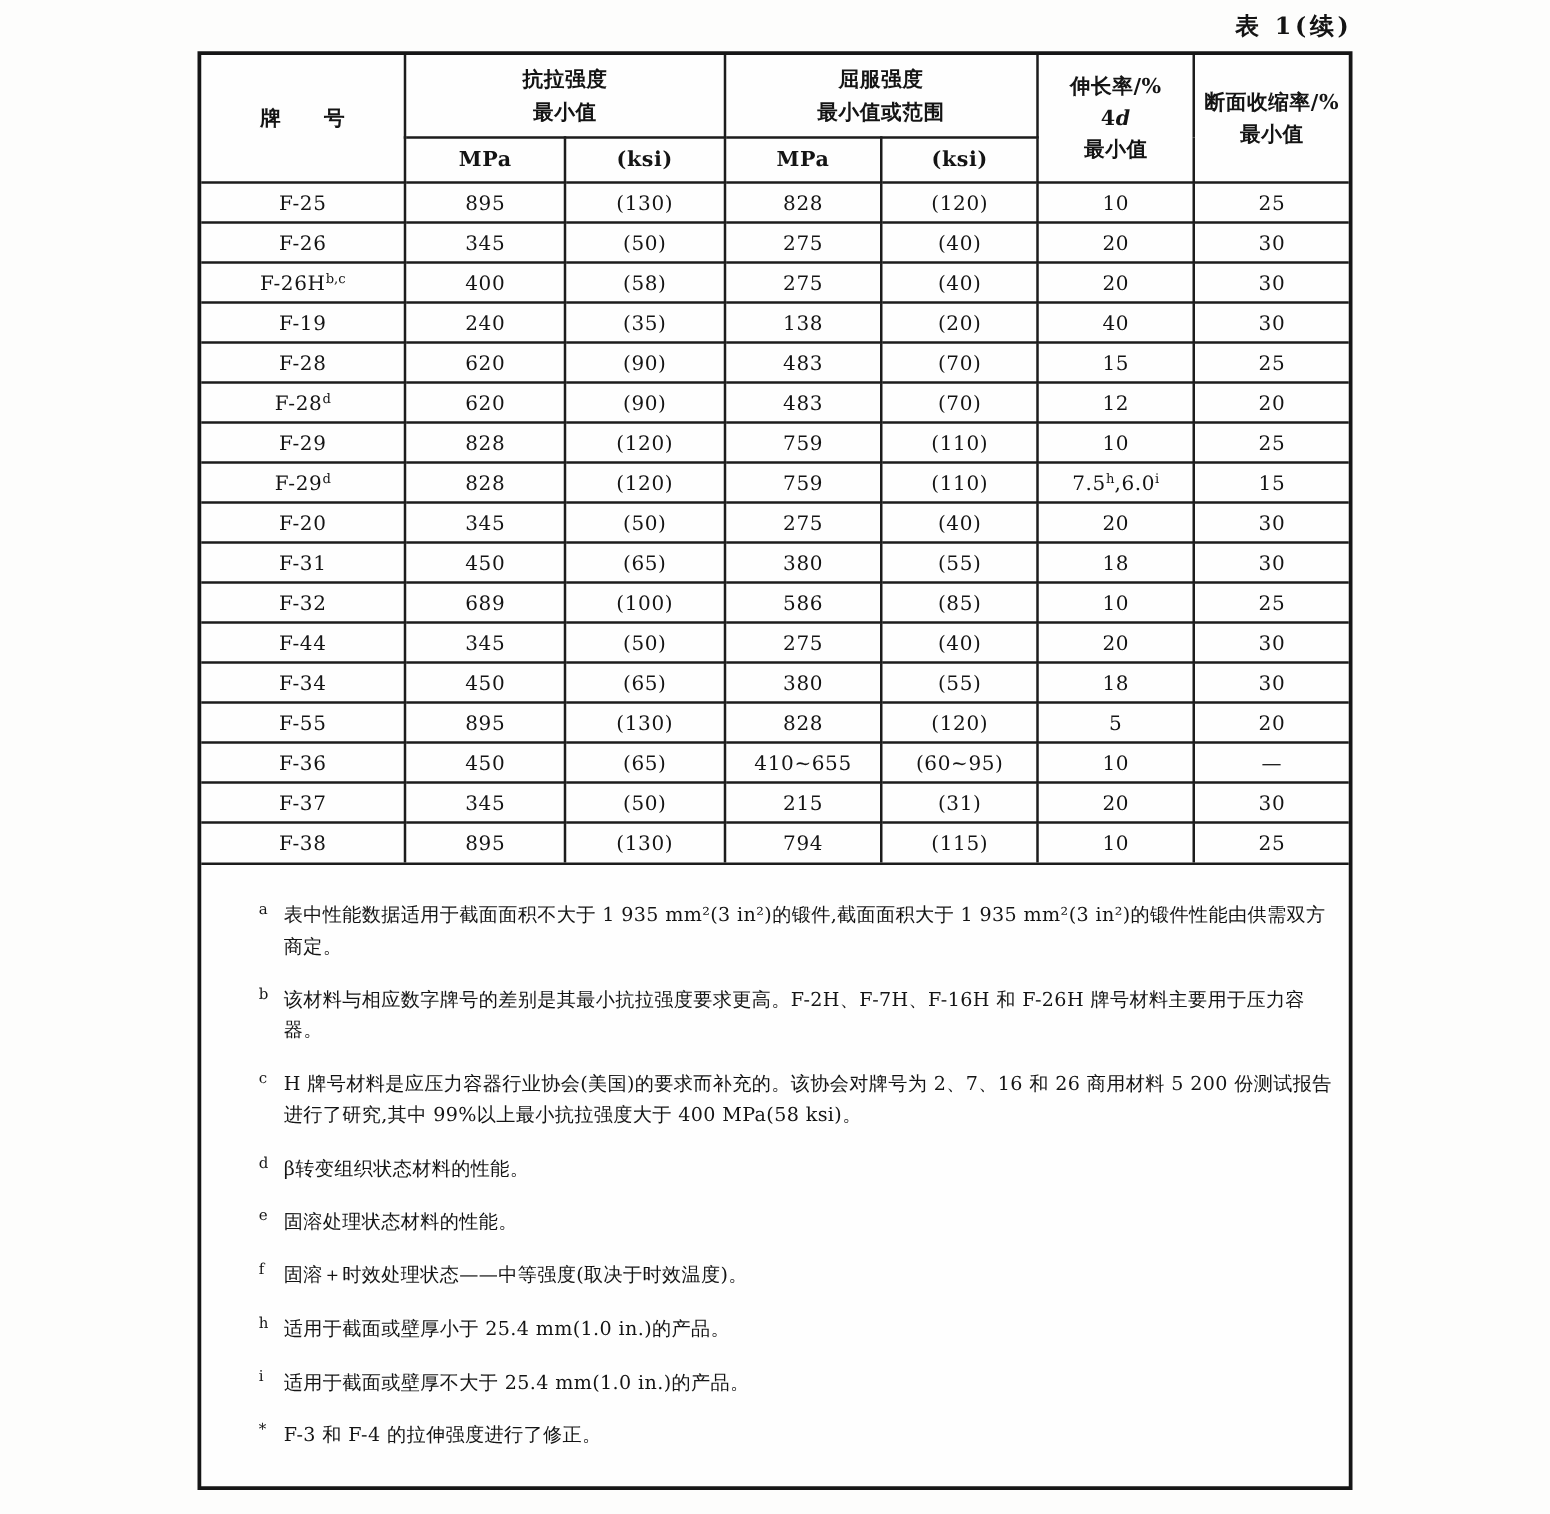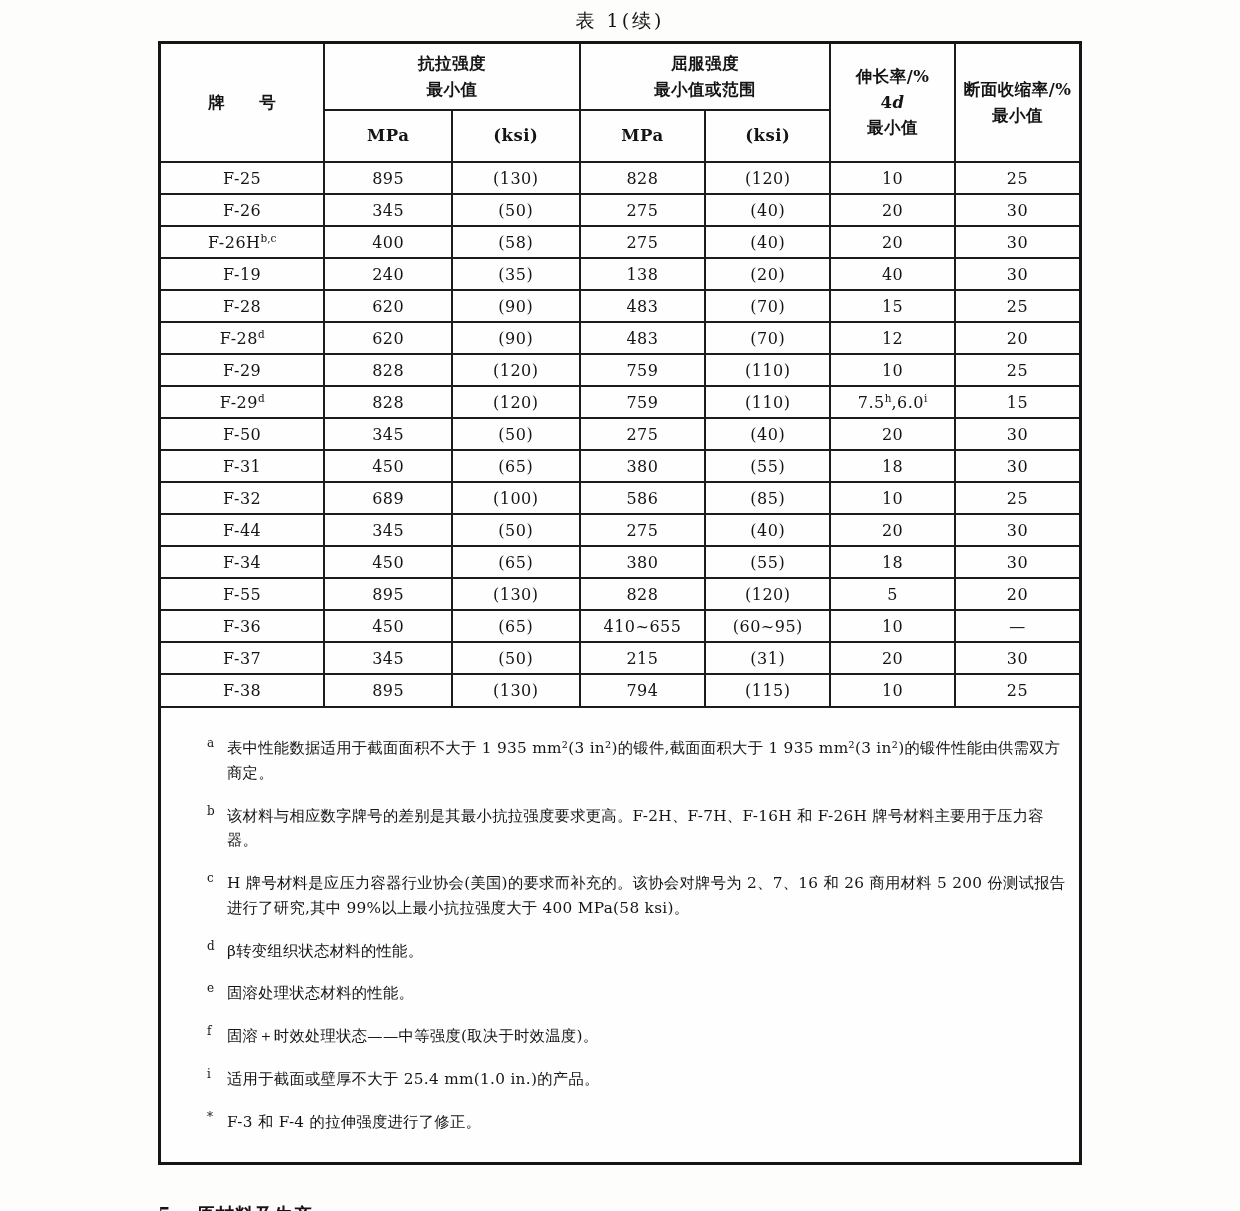--- a/index.html
+++ b/index.html
@@ -9,23 +9,23 @@
     background: #fdfdfc;
     color: #141414;
     font-family: "DejaVu Serif", "Liberation Serif", serif;
   }
   .content {
     width: 924px;
     margin: 0 auto;
     padding-top: 8px;
   }
   .table-title {
-    text-align: center;
+    text-align: right;
     font-size: 19px;
-    font-weight: normal;
+    font-weight: bold;
     letter-spacing: 3px;
     margin-bottom: 7px;
   }
   .frame {
     border: 3px solid #161616;
     background: #fefefe;
   }
   .grid-wrap { border-bottom: 2px solid #1c1c1c; }
   table.spec-table {
     width: 100%;
@@ -43,21 +43,21 @@
   th, td {
     border: 2px solid #1c1c1c;
     text-align: center;
     vertical-align: middle;
     padding: 0 2px;
     font-size: 16px;
     letter-spacing: 0.5px;
   }
   thead th { font-weight: bold; font-size: 16.5px; line-height: 1.55; }
   tr.h-top th { height: 66px; border-radius: 29px; }
-  tr.h-sub th { height: 52px; font-weight: bold; }
+  tr.h-sub th { height: 36px; font-weight: bold; }
   tbody td { height: 32px; }
   td sup, .grade sup {
     font-size: 10.5px;
     vertical-align: 6px;
     letter-spacing: 0;
   }
   .ital { font-style: italic; }
   .footnotes {
     padding: 10px 10px 12px 46px;
   }
@@ -206,21 +206,21 @@
             <tr>
               <td class="grade">F-29<sup>d</sup></td>
               <td>828</td>
               <td>(120)</td>
               <td>759</td>
               <td>(110)</td>
               <td>7.5<sup>h</sup>,6.0<sup>i</sup></td>
               <td>15</td>
             </tr>
             <tr>
-              <td class="grade">F-50</td>
+              <td class="grade">F-20</td>
               <td>345</td>
               <td>(50)</td>
               <td>275</td>
               <td>(40)</td>
               <td>20</td>
               <td>30</td>
             </tr>
             <tr>
               <td class="grade">F-31</td>
               <td>450</td>
@@ -296,20 +296,21 @@
           </tbody>
       </table>
     </div>
     <div class="footnotes" id="footnotes">
         <div class="footnote"><span class="fn-marker">a</span><span class="fn-text">表中性能数据适用于截面面积不大于 1 935 mm²(3 in²)的锻件,截面面积大于 1 935 mm²(3 in²)的锻件性能由供需双方商定。</span></div>
         <div class="footnote"><span class="fn-marker">b</span><span class="fn-text">该材料与相应数字牌号的差别是其最小抗拉强度要求更高。F-2H、F-7H、F-16H 和 F-26H 牌号材料主要用于压力容器。</span></div>
         <div class="footnote"><span class="fn-marker">c</span><span class="fn-text">H 牌号材料是应压力容器行业协会(美国)的要求而补充的。该协会对牌号为 2、7、16 和 26 商用材料 5 200 份测试报告进行了研究,其中 99%以上最小抗拉强度大于 400 MPa(58 ksi)。</span></div>
         <div class="footnote"><span class="fn-marker">d</span><span class="fn-text">β转变组织状态材料的性能。</span></div>
         <div class="footnote"><span class="fn-marker">e</span><span class="fn-text">固溶处理状态材料的性能。</span></div>
         <div class="footnote"><span class="fn-marker">f</span><span class="fn-text">固溶＋时效处理状态——中等强度(取决于时效温度)。</span></div>
+        <div class="footnote"><span class="fn-marker">h</span><span class="fn-text">适用于截面或壁厚小于 25.4 mm(1.0 in.)的产品。</span></div>
         <div class="footnote"><span class="fn-marker">i</span><span class="fn-text">适用于截面或壁厚不大于 25.4 mm(1.0 in.)的产品。</span></div>
         <div class="footnote"><span class="fn-marker">*</span><span class="fn-text">F-3 和 F-4 的拉伸强度进行了修正。</span></div>
       </div>
   </div>
 
   <div class="section">
     <div class="section-heading">
       <span class="section-num">5</span><span>原材料及生产</span>
     </div>
     <div class="section-body">符合最新版本 ASTM B 348 规范要求的原材料方可用于本标准要求的锻件。</div>

